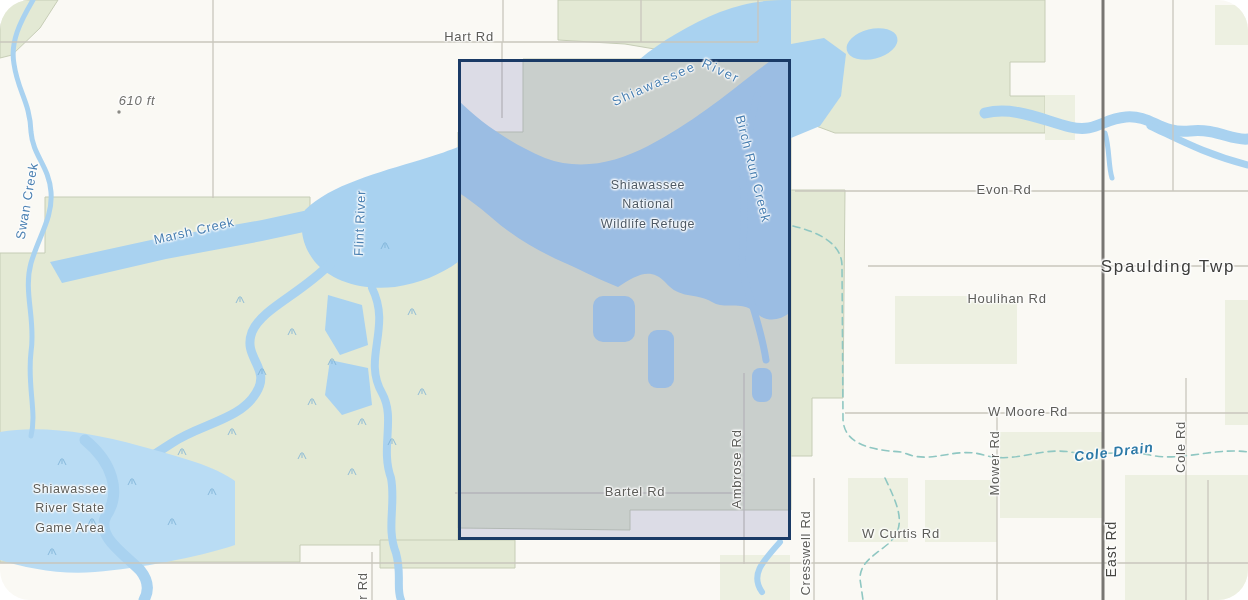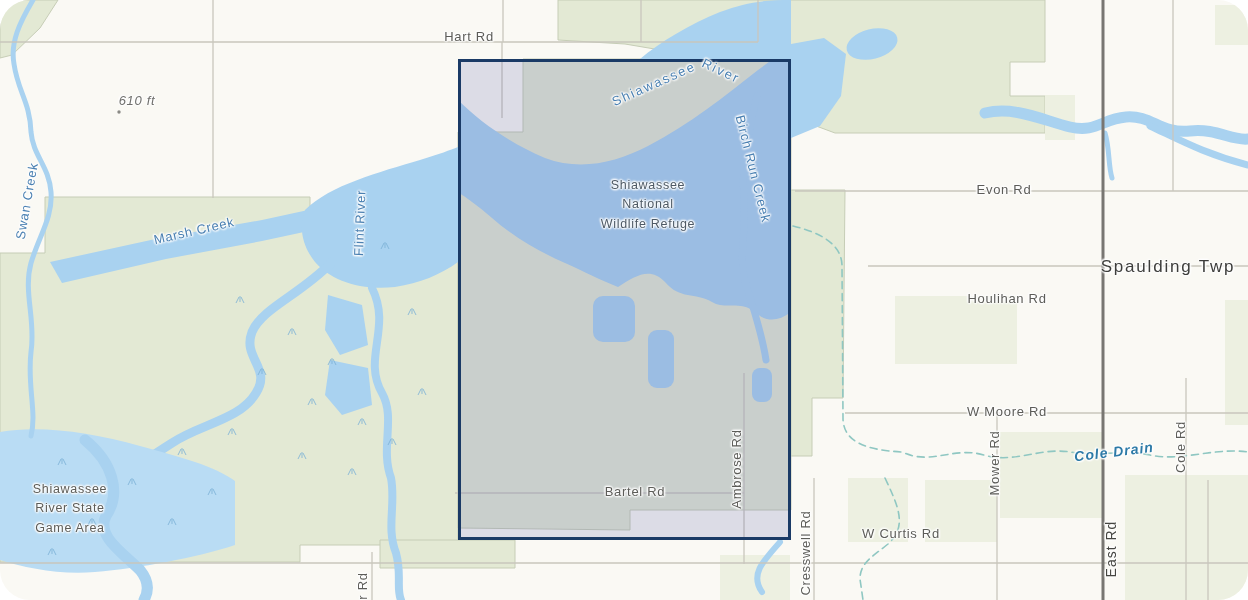--- a/index.html
+++ b/index.html
@@ -152,21 +152,21 @@
     <div class="lbl blue" style="left:27px;top:201px;transform:translate(-50%,-50%) rotate(-80deg);">Swan Creek</div>
     <div class="lbl blue" style="left:194px;top:231px;transform:translate(-50%,-50%) rotate(-13deg);">Marsh Creek</div>
     <div class="lbl blue" style="left:360px;top:223px;transform:translate(-50%,-50%) rotate(-88deg);">Flint River</div>
     <div class="lbl blue" style="left:654px;top:84px;letter-spacing:2px;transform:translate(-50%,-50%) rotate(-24deg);">Shiawassee</div>
     <div class="lbl blue" style="left:721px;top:71px;letter-spacing:2px;transform:translate(-50%,-50%) rotate(25deg);">River</div>
     <div class="lbl blue" style="left:753px;top:169px;letter-spacing:1px;transform:translate(-50%,-50%) rotate(76deg);">Birch Run Creek</div>
     <div class="lbl multi" style="left:648px;top:205px;width:96px;color:var(--refuge-label-gray,#4d5965);">Shiawassee National Wildlife Refuge</div>
     <div class="lbl" style="left:986px;top:190px;padding-left:36px;">Evon Rd</div>
     <div class="lbl" style="left:1007px;top:263px;margin-top:36px;">Houlihan Rd</div>
     <div class="lbl" style="left:1168px;top:267px;font-size:17px;letter-spacing:1.8px;color:var(--town-label-gray,#3d3d3b);">Spaulding Twp</div>
-    <div class="lbl" style="left:1007px;top:412px;">W Moore Rd</div>
+    <div class="lbl" style="left:1028px;top:412px;">W Moore Rd</div>
     <div class="lbl" style="left:995px;top:463px;transform:translate(-50%,-50%) rotate(-90deg);">Mower Rd</div>
     <div class="lbl" style="left:1114px;top:452px;font-size:14px;font-weight:bold;font-style:italic;letter-spacing:1px;color:var(--drain-label-blue,#2d7aa7);transform:translate(-50%,-50%) rotate(-7deg);">Cole Drain</div>
     <div class="lbl" style="left:1181px;top:447px;transform:translate(-50%,-50%) rotate(-90deg);">Cole Rd</div>
     <div class="lbl" style="left:737px;top:469px;transform:translate(-50%,-50%) rotate(-90deg);">Ambrose Rd</div>
     <div class="lbl" style="left:621px;top:492px;margin-left:14px;">Bartel Rd</div>
     <div class="lbl multi" style="left:70px;top:509px;width:88px;">Shiawassee River State Game Area</div>
     <div class="lbl" style="left:901px;top:534px;">W Curtis Rd</div>
     <div class="lbl" style="left:806px;top:553px;transform:translate(-50%,-50%) rotate(-90deg);">Cresswell Rd</div>
     <div class="lbl" style="left:1111px;top:549px;font-size:14px;letter-spacing:1px;color:#454541;transform:translate(-50%,-50%) rotate(-90deg);">East Rd</div>
     <div class="lbl" style="left:363px;top:586px;transform:translate(-50%,-50%) rotate(-90deg);">r Rd</div>

